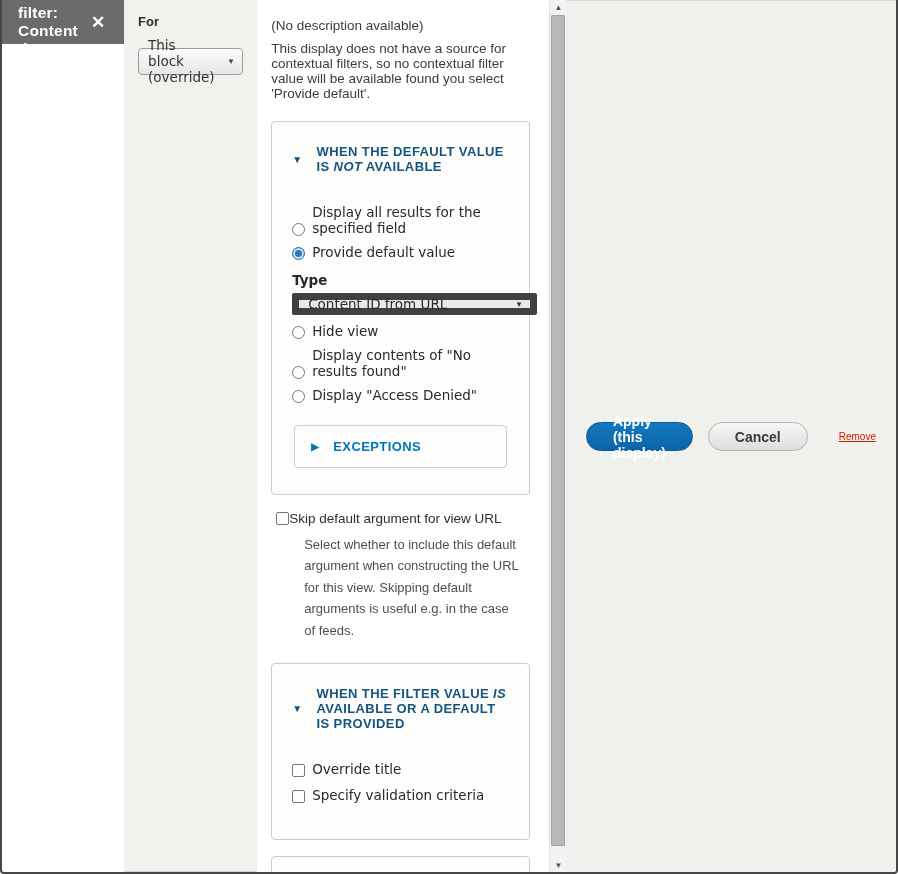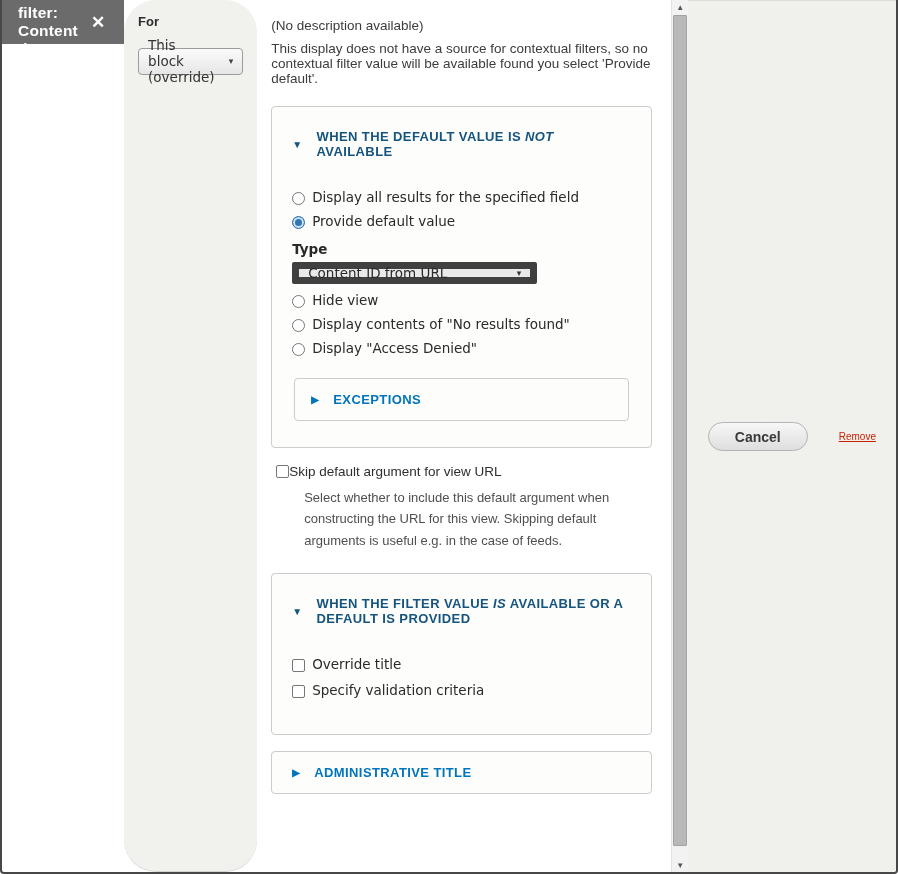--- a/index.html
+++ b/index.html
@@ -36,21 +36,20 @@
     display: flex; align-items: center; justify-content: center;
     cursor: pointer; line-height: 1;
   }
 
   
   .for-strip {
     flex: 0 0 68px;
     background: #f1f1ee;
     border-bottom: 1px solid #d4d4d0;
     padding: 14px 14px 12px 14px;
-    border-radius: 32px;
   }
   .for-strip .for-label { font-size: 13px; font-weight: bold; color: #2d2d2d; margin-bottom: 7px; }
   .select-box {
     display: inline-flex; align-items: center; justify-content: space-between;
     background: linear-gradient(#fbfbfb, #e6e6e6);
     border: 1px solid #9b9b9b;
     border-radius: 4px;
     height: 27px;
     padding: 0 9px;
     font-size: 13.5px; color: #333;
@@ -316,17 +315,18 @@
     </div>
 
     <div class="scrollbar">
       <div class="sb-btn sb-up">▲</div>
       <div class="sb-thumb"></div>
       <div class="sb-btn sb-down">▼</div>
     </div>
   </div>
 
   <div class="footer">
+    <div class="btn btn-apply">Apply (this display)</div>
     <div class="btn btn-cancel">Cancel</div>
     <span class="remove-link">Remove</span>
   </div>
 
 </div>
 
 </body></html>

